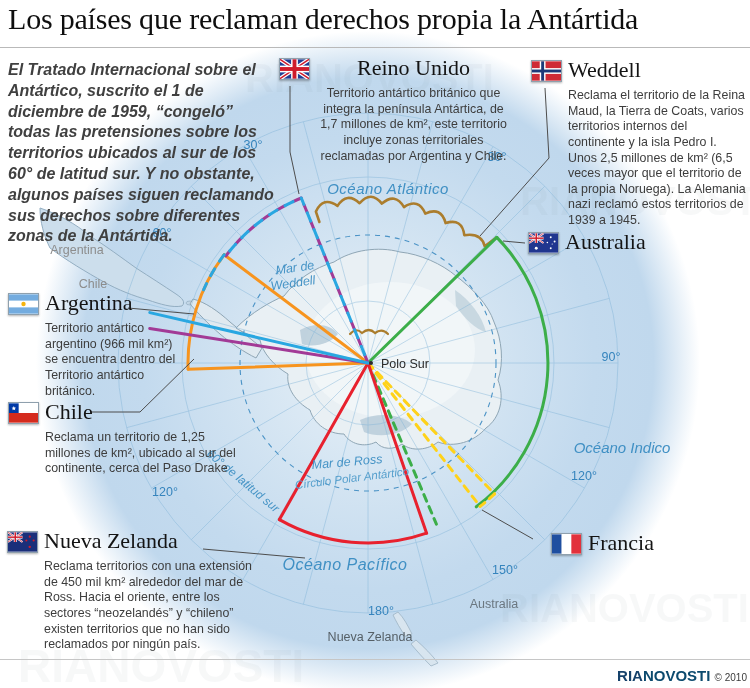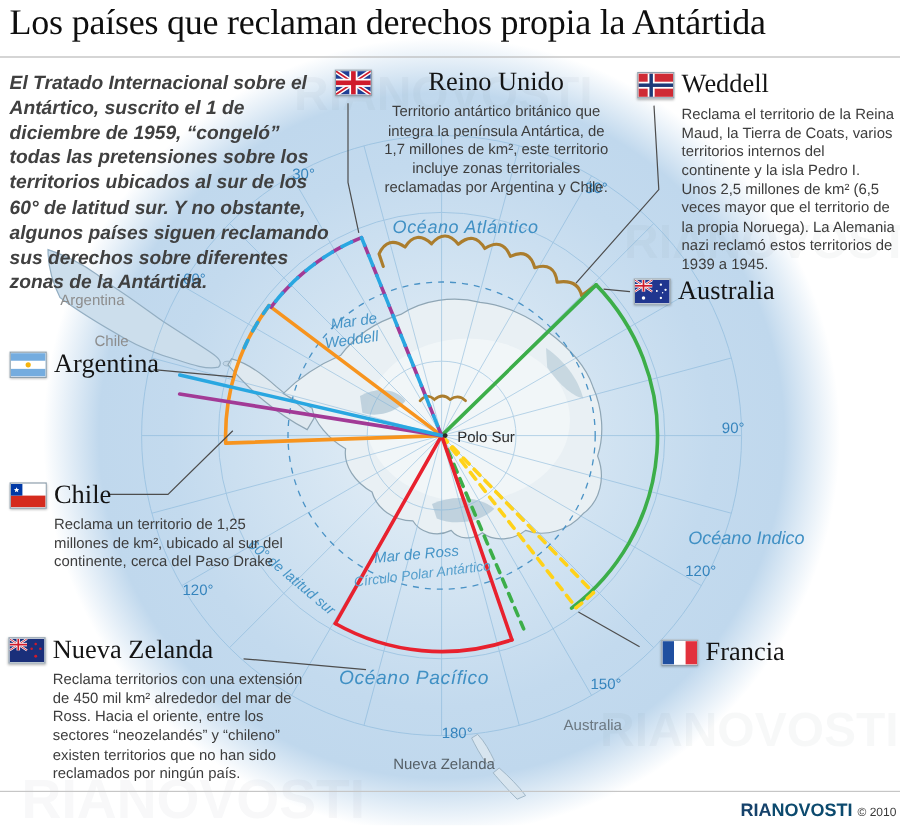--- a/index.html
+++ b/index.html
@@ -217,20 +217,21 @@
 
 <div class="block" style="left:8px;top:291px;width:178px;">
   <span class="flagwrap">
     <svg width="29" height="20" viewBox="0 0 60 40">
       <rect width="60" height="40" fill="#74acdf"></rect>
       <rect y="13" width="60" height="14" fill="#fff"></rect>
       <circle cx="30" cy="20" r="4.5" fill="#f6b40e"></circle>
     </svg>
   </span>
   <h2>Argentina</h2>
+  <p>Territorio antártico argentino (966 mil km²) se encuentra dentro del Territorio antártico británico.</p>
 </div>
 
 <div class="block" style="left:8px;top:400px;width:245px;">
   <span class="flagwrap">
     <svg width="29" height="20" viewBox="0 0 60 40">
       <rect width="60" height="20" fill="#fff"></rect>
       <rect y="20" width="60" height="20" fill="#d52b1e"></rect>
       <rect width="20" height="20" fill="#0039a6"></rect>
       <path d="M10,5.5 11.3,8.6 14.6,8.9 12.1,11.1 12.9,14.4 10,12.6 7.1,14.4 7.9,11.1 5.4,8.9 8.7,8.6 Z" fill="#fff"></path>
     </svg>

